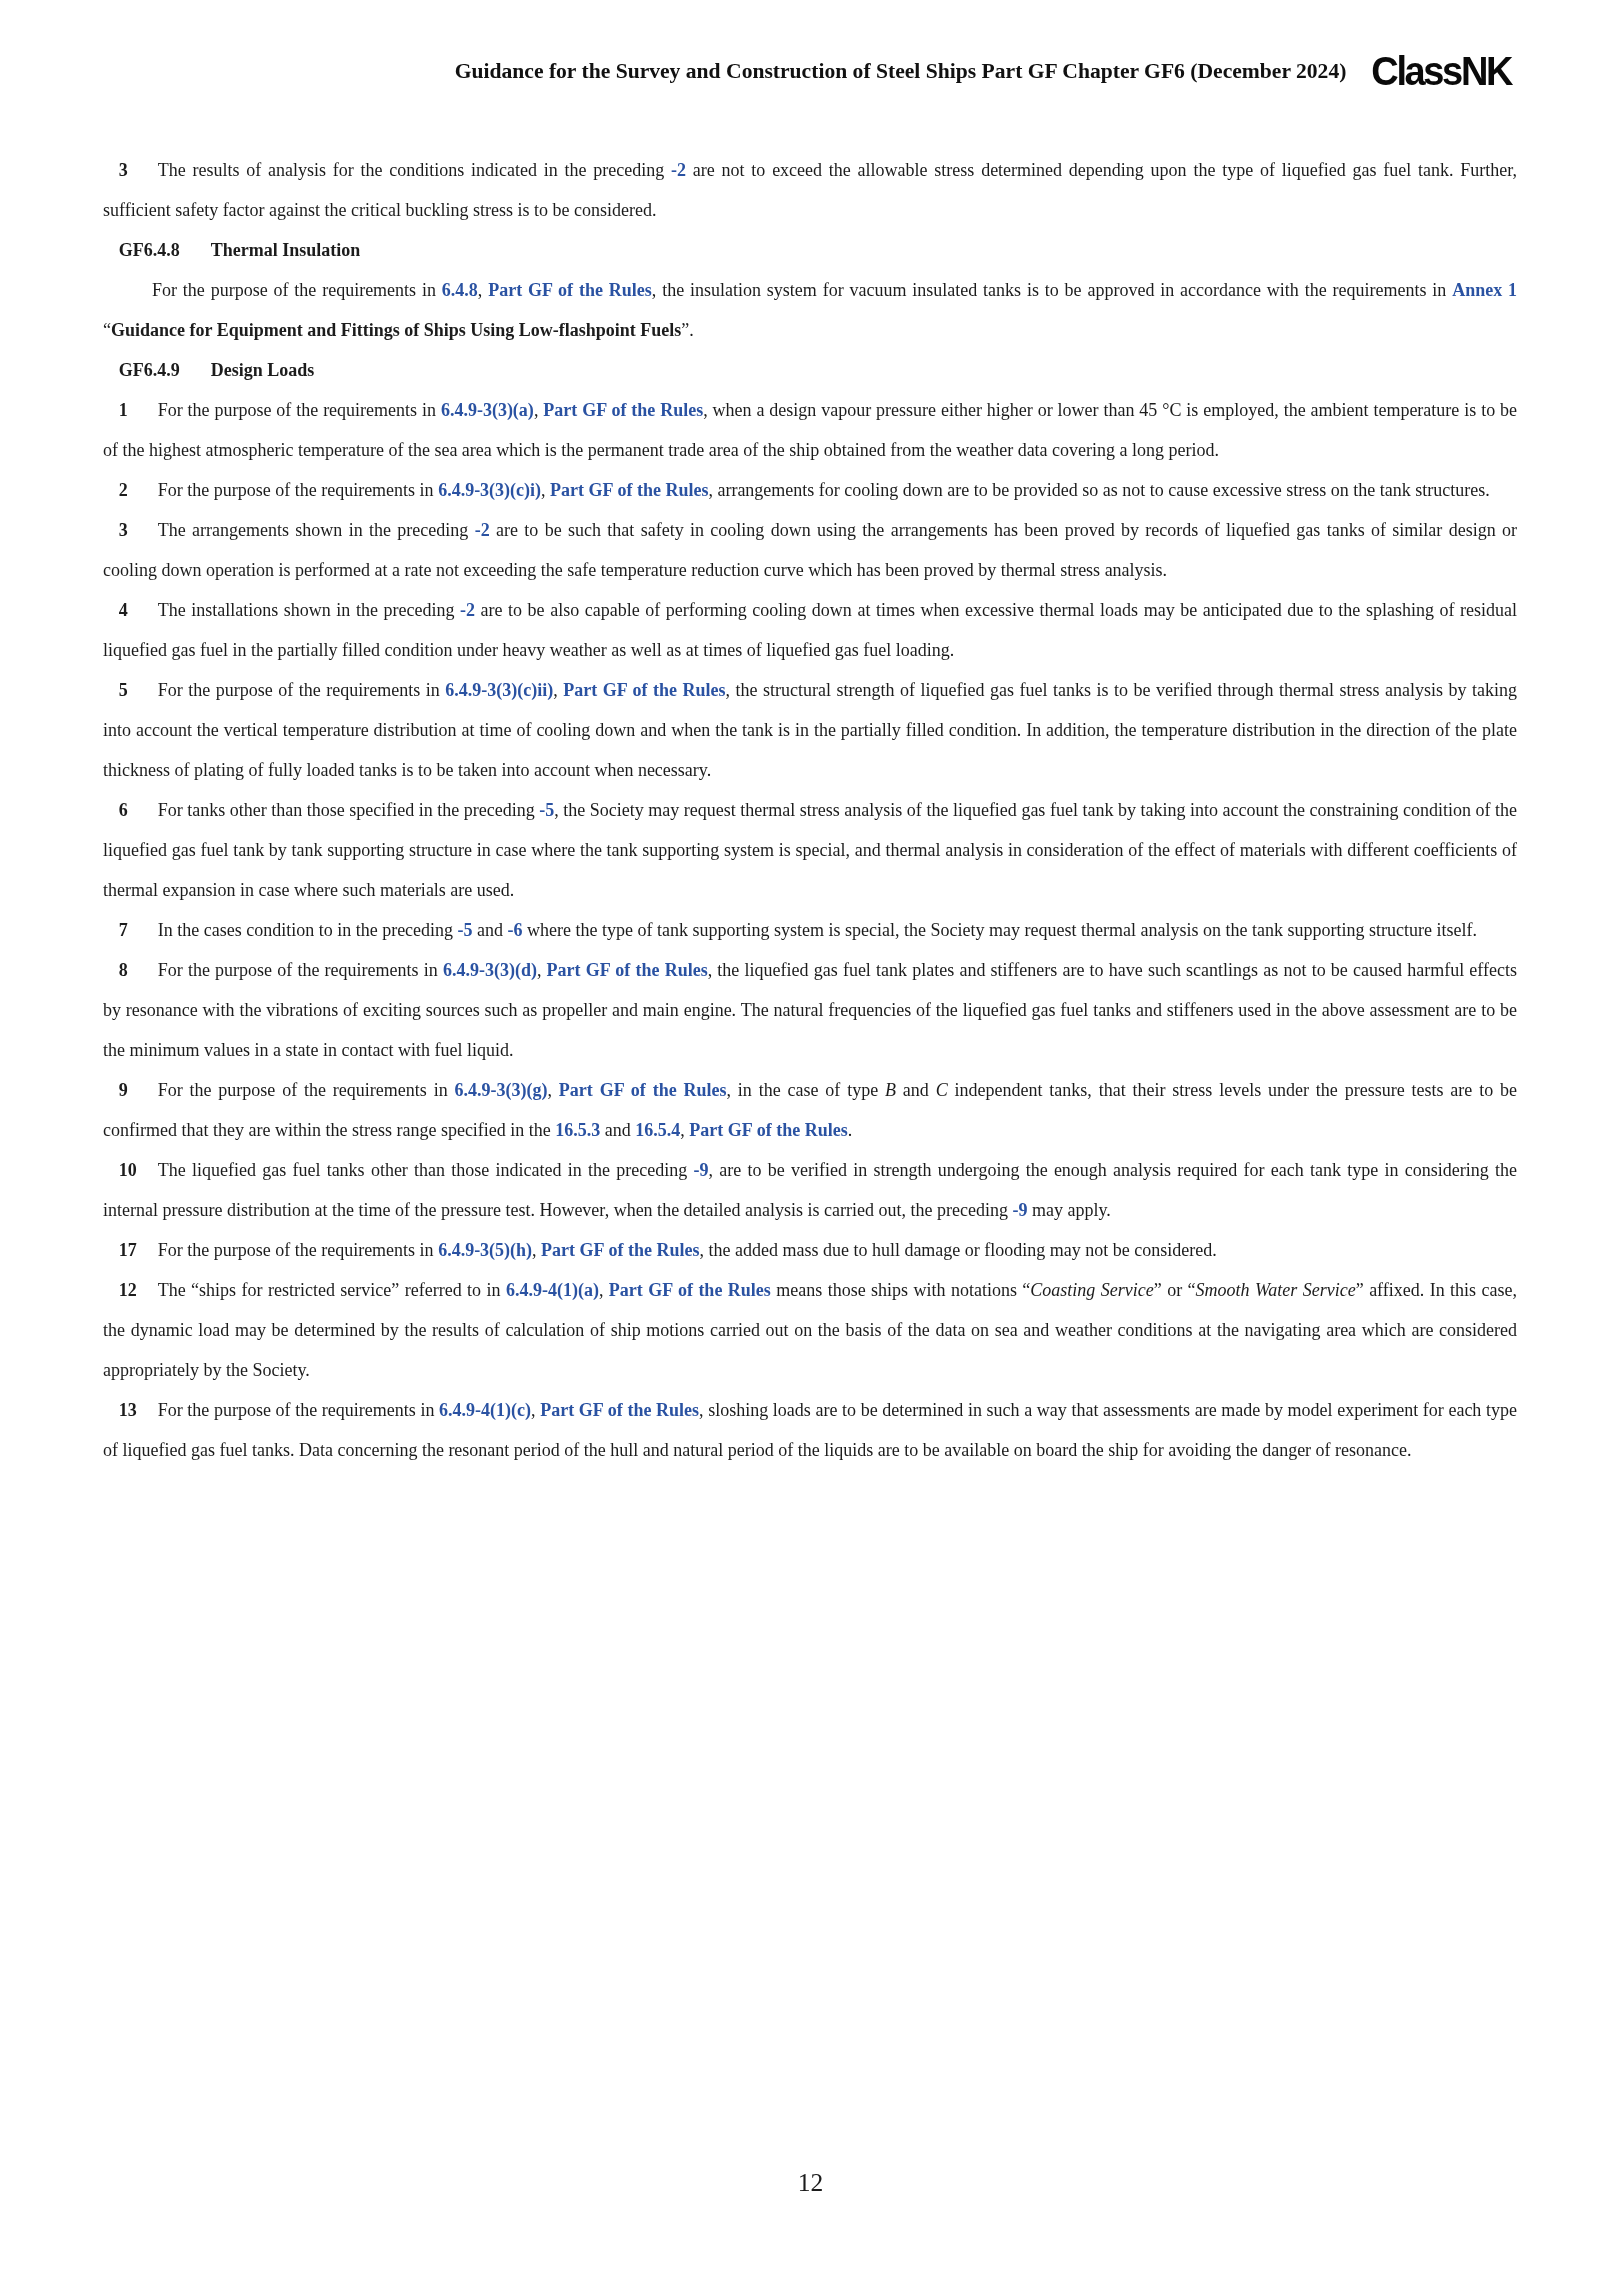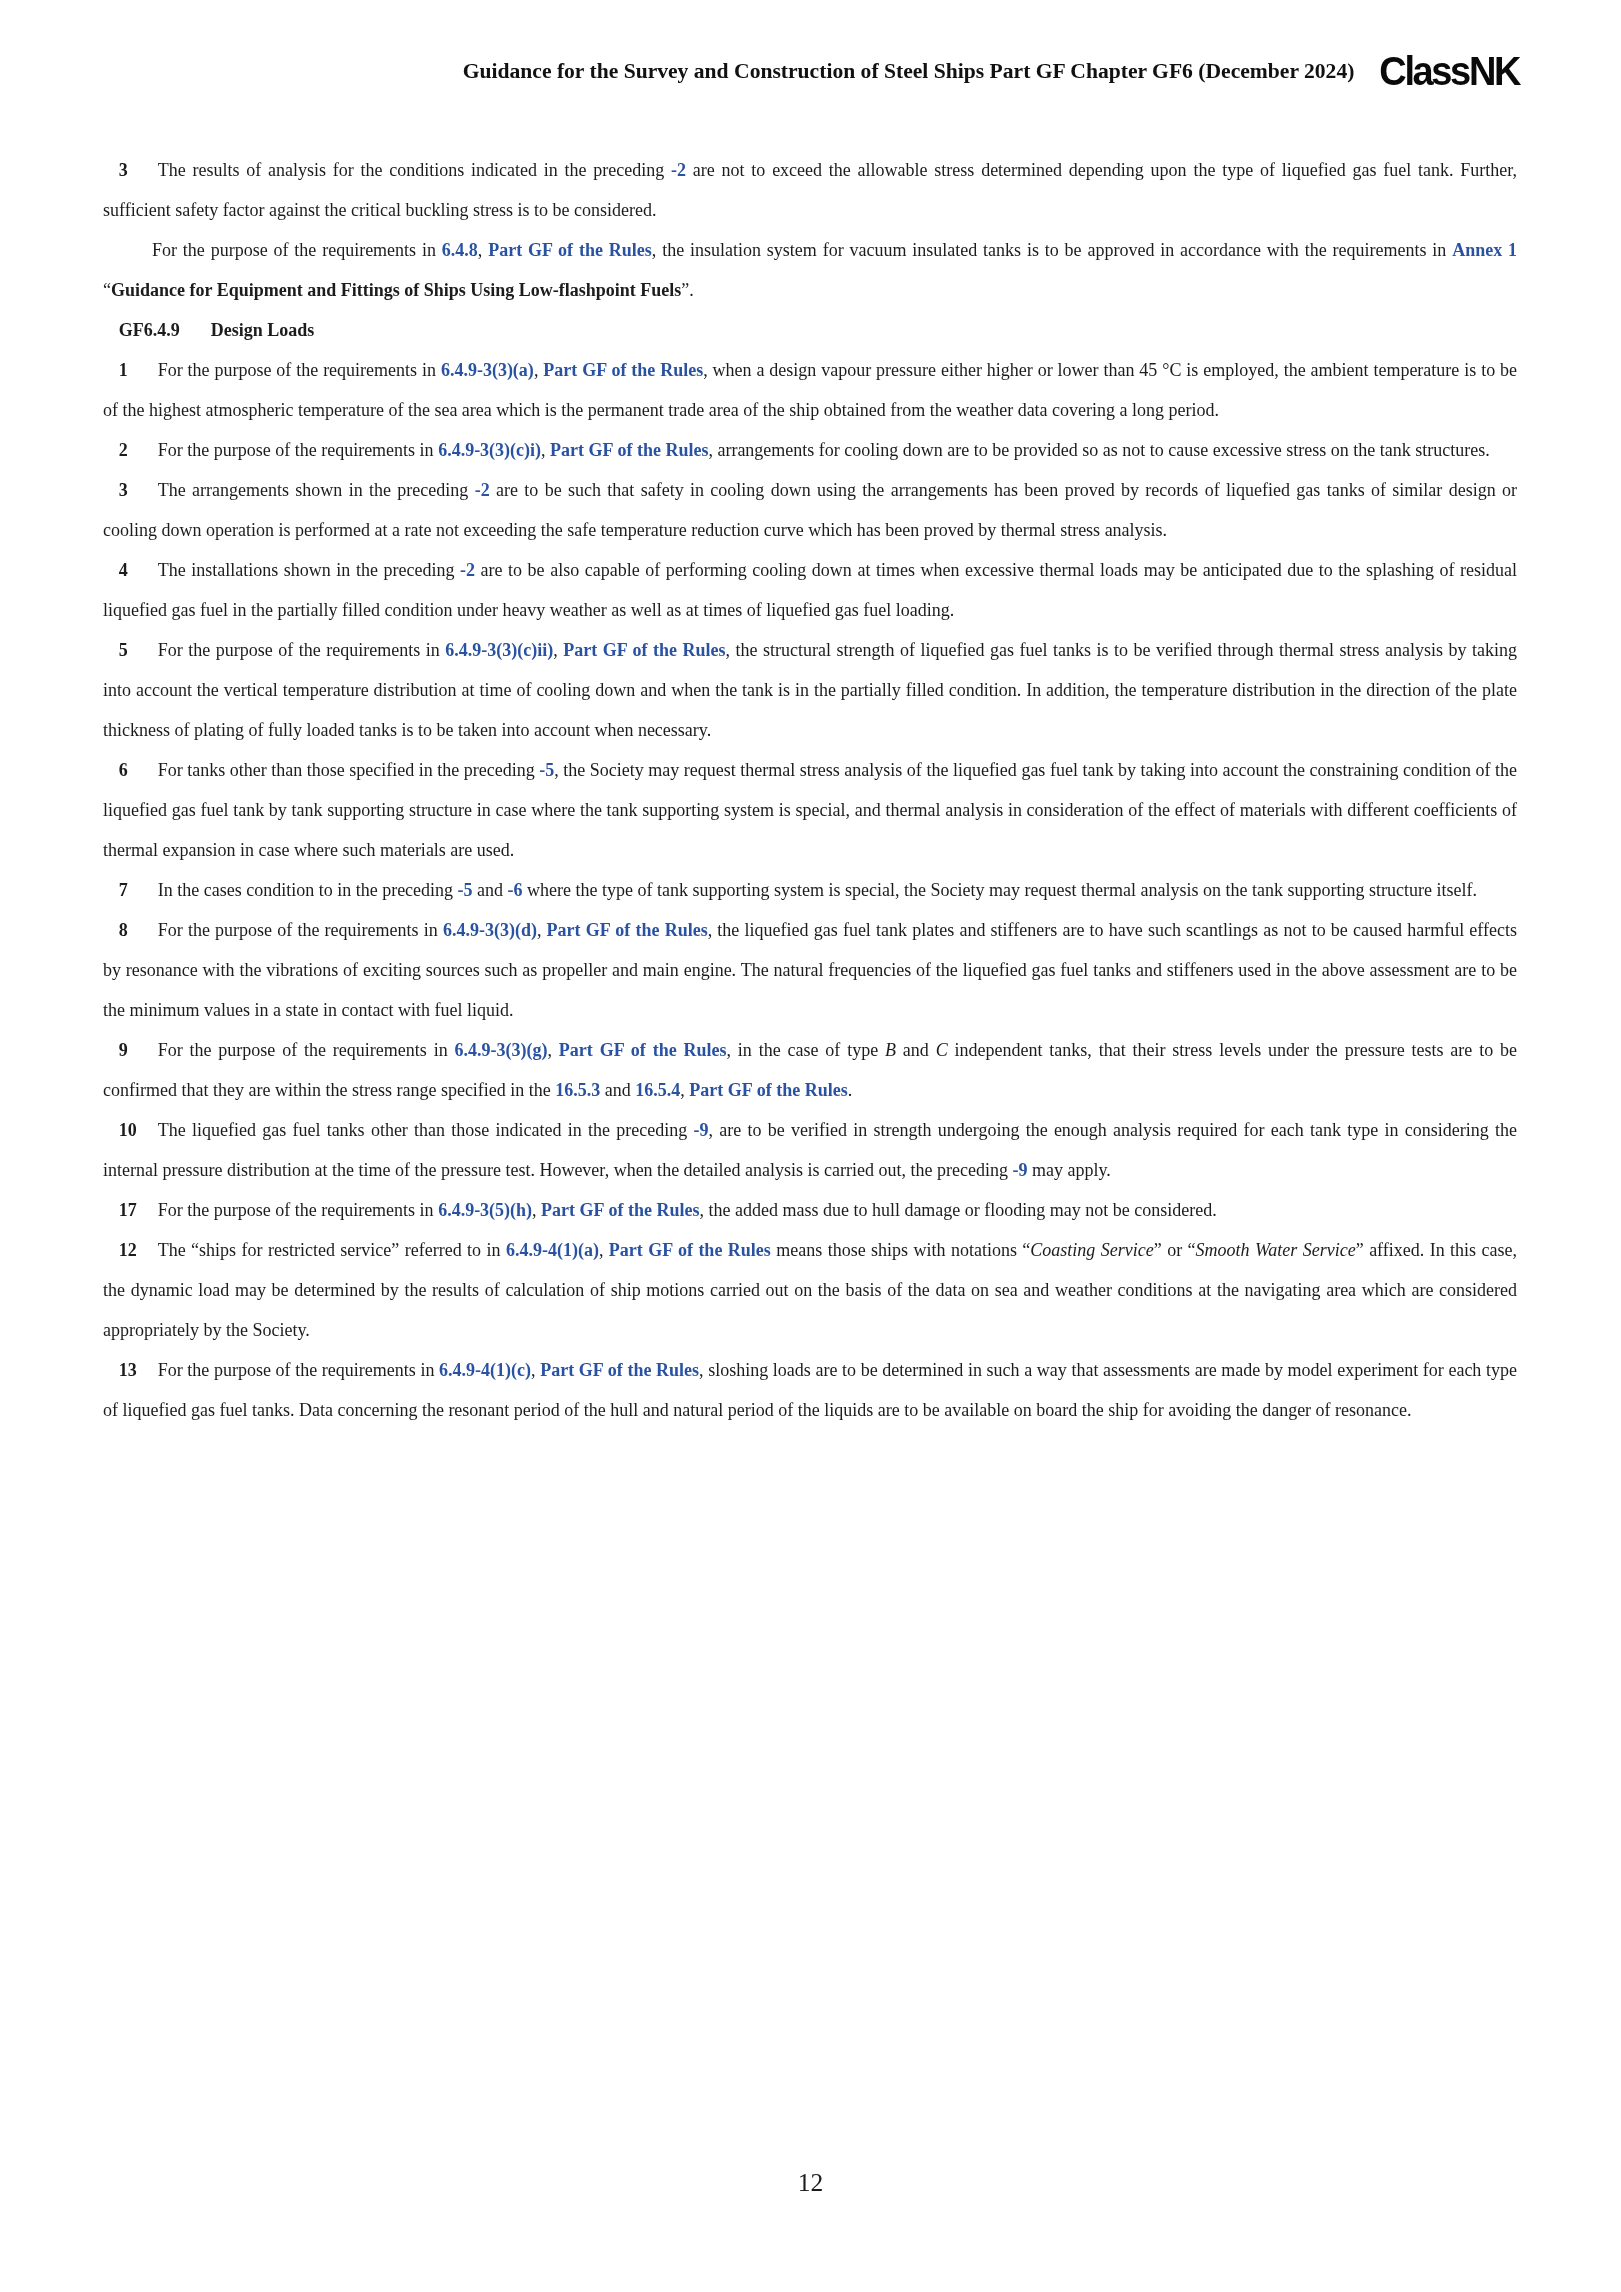--- a/index.html
+++ b/index.html
@@ -5,21 +5,21 @@
   html,body { margin:0; padding:0; background:#ffffff; }
   .page {
     position:relative;
     width:1621px; height:2293px;
     background:#ffffff;
     font-family:"Liberation Serif", serif;
     color:#1c1c1c;
     overflow:hidden;
   }
   .header {
-    position:absolute; top:49px; right:102px;
+    position:absolute; top:49px; right:110px;
     display:flex; align-items:center; gap:17.6px;
   }
   .header-title {
     font-size:21.6px; font-weight:bold; color:#111;
     white-space:nowrap; letter-spacing:0px;
   }
   .logo {
     font-family:"Liberation Sans", sans-serif;
     font-weight:bold; font-size:40px; color:#0a0a0a;
     letter-spacing:-2.5px;
@@ -49,20 +49,21 @@
 <body>
 
 <div class="page">
   <div class="header">
     <span class="header-title">Guidance for the Survey and Construction of Steel Ships Part GF Chapter GF6 (December 2024)</span>
     <span class="logo">ClassNK</span>
   </div>
 
   <div class="content">
       <p class="para numbered"><span class="pnum">3</span><span>The results of analysis for the conditions indicated in the preceding </span><span class="run-link">-2</span><span> are not to exceed the allowable stress determined depending upon the type of liquefied gas fuel tank. Further, sufficient safety factor against the critical buckling stress is to be considered.</span></p>
+      <p class="heading"><span class="hnum">GF6.4.8</span><span>Thermal Insulation</span></p>
       <p class="para indented"><span>For the purpose of the requirements in </span><span class="run-link">6.4.8</span><span>, </span><span class="run-link">Part GF of the Rules</span><span>, the insulation system for vacuum insulated tanks is to be approved in accordance with the requirements in </span><span class="run-link">Annex 1</span><span> “</span><span class="run-b">Guidance for Equipment and Fittings of Ships Using Low-flashpoint Fuels</span><span>”.</span></p>
       <p class="heading"><span class="hnum">GF6.4.9</span><span>Design Loads</span></p>
       <p class="para numbered"><span class="pnum">1</span><span>For the purpose of the requirements in </span><span class="run-link">6.4.9-3(3)(a)</span><span>, </span><span class="run-link">Part GF of the Rules</span><span>, when a design vapour pressure either higher or lower than 45 °C is employed, the ambient temperature is to be of the highest atmospheric temperature of the sea area which is the permanent trade area of the ship obtained from the weather data covering a long period.</span></p>
       <p class="para numbered"><span class="pnum">2</span><span>For the purpose of the requirements in </span><span class="run-link">6.4.9-3(3)(c)i)</span><span>, </span><span class="run-link">Part GF of the Rules</span><span>, arrangements for cooling down are to be provided so as not to cause excessive stress on the tank structures.</span></p>
       <p class="para numbered"><span class="pnum">3</span><span>The arrangements shown in the preceding </span><span class="run-link">-2</span><span> are to be such that safety in cooling down using the arrangements has been proved by records of liquefied gas tanks of similar design or cooling down operation is performed at a rate not exceeding the safe temperature reduction curve which has been proved by thermal stress analysis.</span></p>
       <p class="para numbered"><span class="pnum">4</span><span>The installations shown in the preceding </span><span class="run-link">-2</span><span> are to be also capable of performing cooling down at times when excessive thermal loads may be anticipated due to the splashing of residual liquefied gas fuel in the partially filled condition under heavy weather as well as at times of liquefied gas fuel loading.</span></p>
       <p class="para numbered"><span class="pnum">5</span><span>For the purpose of the requirements in </span><span class="run-link">6.4.9-3(3)(c)ii)</span><span>, </span><span class="run-link">Part GF of the Rules</span><span>, the structural strength of liquefied gas fuel tanks is to be verified through thermal stress analysis by taking into account the vertical temperature distribution at time of cooling down and when the tank is in the partially filled condition. In addition, the temperature distribution in the direction of the plate thickness of plating of fully loaded tanks is to be taken into account when necessary.</span></p>
       <p class="para numbered"><span class="pnum">6</span><span>For tanks other than those specified in the preceding </span><span class="run-link">-5</span><span>, the Society may request thermal stress analysis of the liquefied gas fuel tank by taking into account the constraining condition of the liquefied gas fuel tank by tank supporting structure in case where the tank supporting system is special, and thermal analysis in consideration of the effect of materials with different coefficients of thermal expansion in case where such materials are used.</span></p>
       <p class="para numbered"><span class="pnum">7</span><span>In the cases condition to in the preceding </span><span class="run-link">-5</span><span> and </span><span class="run-link">-6</span><span> where the type of tank supporting system is special, the Society may request thermal analysis on the tank supporting structure itself.</span></p>
       <p class="para numbered"><span class="pnum">8</span><span>For the purpose of the requirements in </span><span class="run-link">6.4.9-3(3)(d)</span><span>, </span><span class="run-link">Part GF of the Rules</span><span>, the liquefied gas fuel tank plates and stiffeners are to have such scantlings as not to be caused harmful effects by resonance with the vibrations of exciting sources such as propeller and main engine. The natural frequencies of the liquefied gas fuel tanks and stiffeners used in the above assessment are to be the minimum values in a state in contact with fuel liquid.</span></p>

